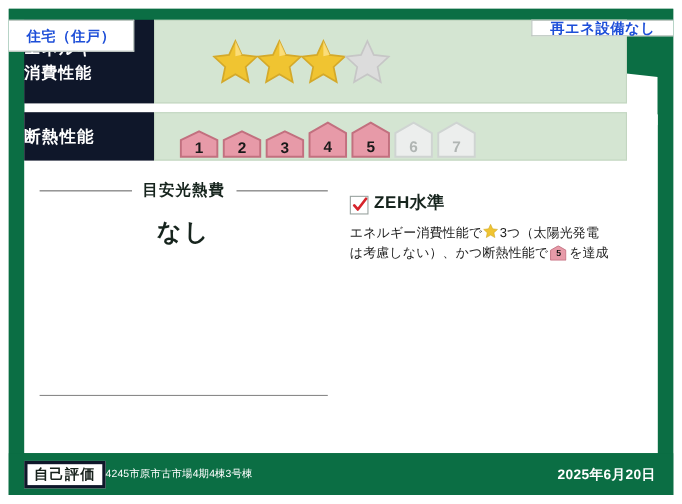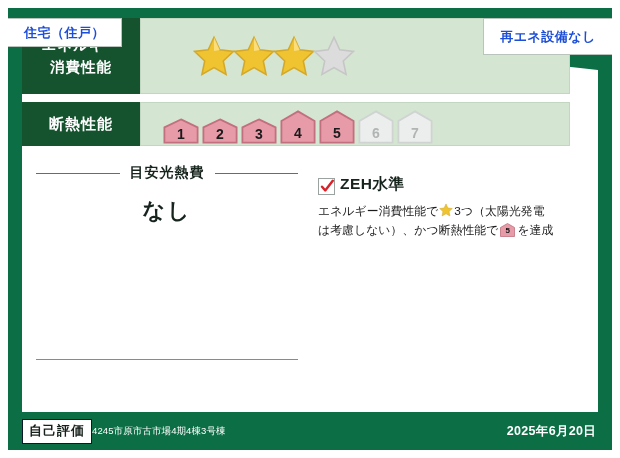--- a/index.html
+++ b/index.html
@@ -29,21 +29,21 @@
   .tab{
     position:absolute;
     background:#ffffff;
     border:1px solid #b9c4bd;
     display:flex; align-items:center; justify-content:center;
     font-size:13px; font-weight:bold; color:#1d4ed8;
     letter-spacing:0.5px;
     z-index:6;
   }
   .tab-left{ left:0px; top:10px; width:114px; height:29px; border-left:none;}
-  .tab-right{ right:0px; top:10px; width:129px; height:37px; border-right:none;}
+  .tab-right{ right:0px; top:10px; width:129px; height:15px; border-right:none;}
 
   
   .roof-wrap{
     position:absolute;
     left:14px; top:30px;
     width:576px; height:76px;
     overflow:hidden;
     z-index:3;
   }
   .roof-shape{
@@ -79,24 +79,24 @@
     background:#ffffff;
     z-index:4;
   }
 
   
   .row{
     position:absolute; left:14px;
     display:flex;
   }
   .row-label{
-    background:#14532d;
+    background:#0f172a;
     color:#ffffff;
     display:flex; flex-direction:column;
-    align-items:center; justify-content:center;
+    align-items:flex-start; justify-content:center;
     font-weight:bold;
     letter-spacing:1px;
   }
   .row-panel{
     background:#d4e5d2;
     display:flex; align-items:center;
     border:1px solid #c3d6c1;
   }
 
   
@@ -224,21 +224,21 @@
     position:absolute;
     left:0; bottom:0;
     width:604px; height:38px;
     background:#0b6e44;
     display:flex; align-items:center;
     z-index:6;
   }
   .footer-badge{
     margin-left:14px;
     background:#ffffff;
-    border:1px solid #0f172a;
+    border:3px solid #0f172a;
     height:25px; min-width:68px;
     display:flex; align-items:center; justify-content:center;
     font-size:13px; font-weight:bold; color:#17211c;
     letter-spacing:1px;
     padding:0 6px;
   }
   .footer-addr{
     color:#ffffff;
     font-size:9.5px;
     letter-spacing:0.1px;

